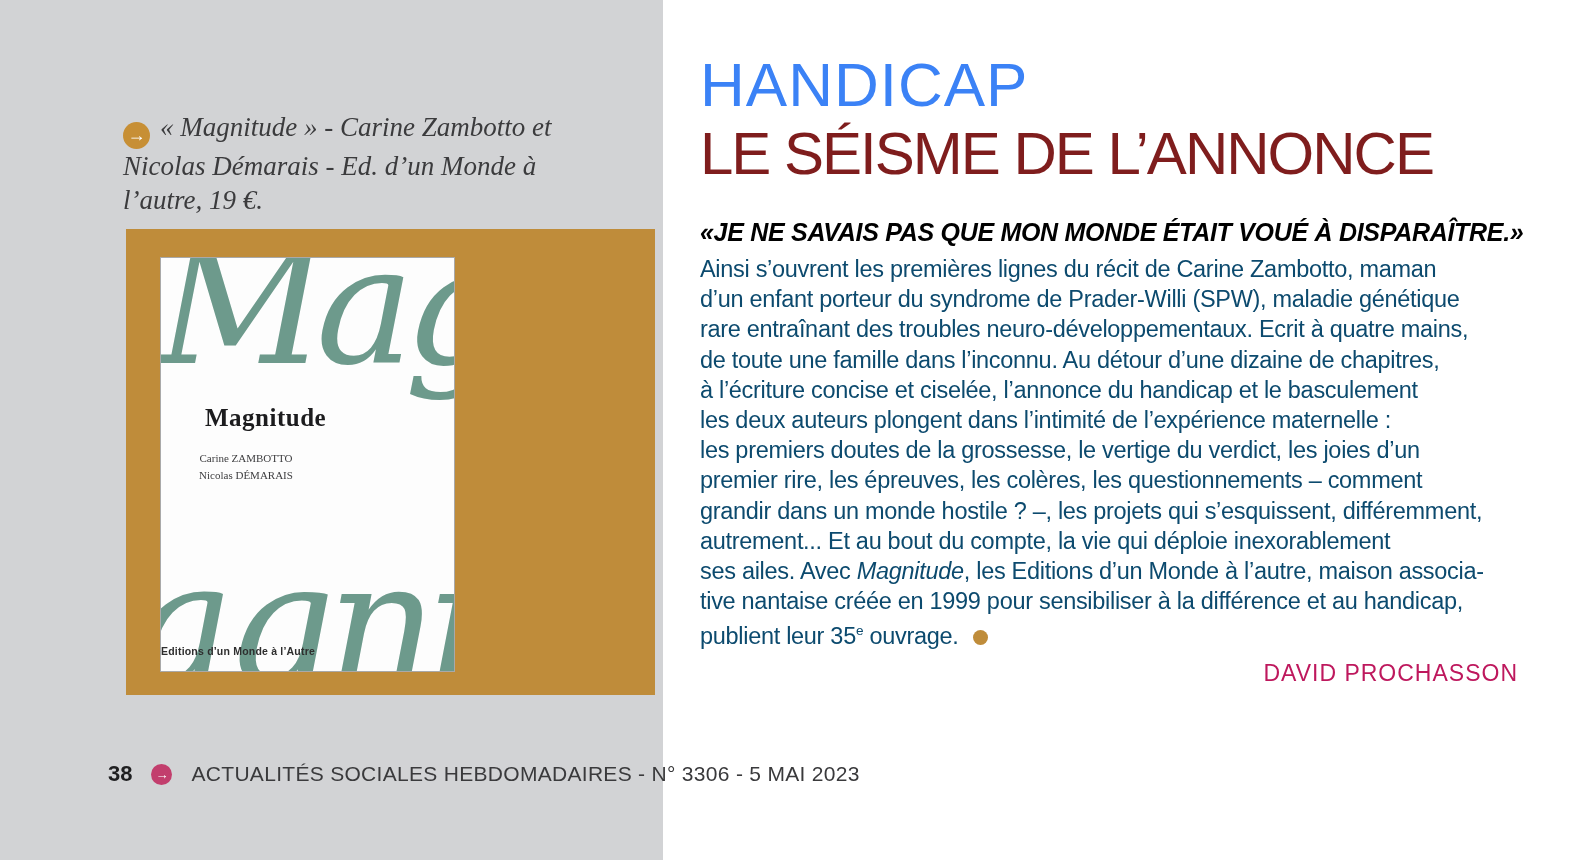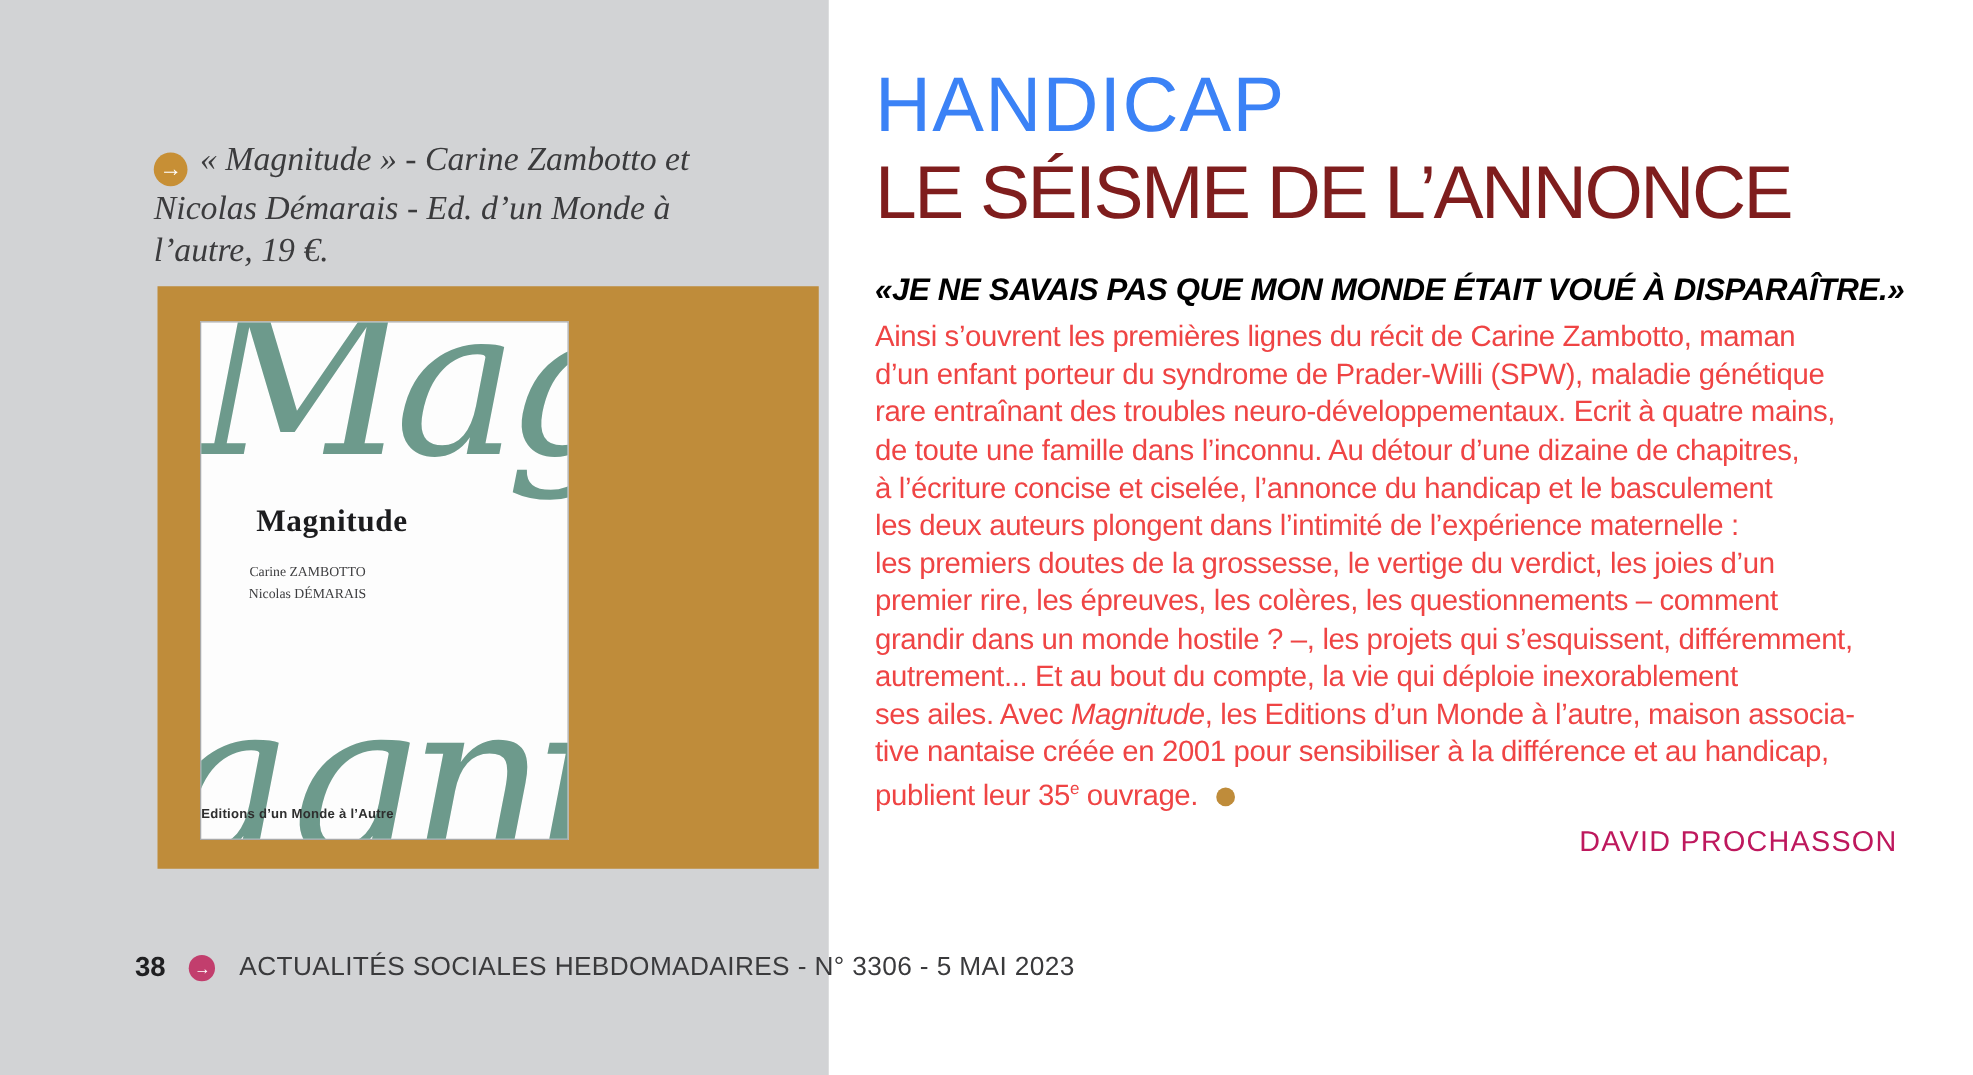--- a/index.html
+++ b/index.html
@@ -70,21 +70,21 @@
     margin:6px 0 8px 0; font-size:60px; line-height:64px; font-weight:normal;
     letter-spacing:-2px; color:#7f1d1d;
   }
   .lede {
     margin:32px 0 0 0; font-size:25px; line-height:28px;
     font-weight:bold; font-style:italic; letter-spacing:-0.3px;
     color:#000000; white-space:nowrap;
   }
   .article-body {
     margin-top:8px; font-size:23.5px; line-height:30.2px;
-    letter-spacing:-0.3px; color:#ef4444;
+    letter-spacing:-0.3px; color:#0c4a6e;
   }
   .body-line { white-space:nowrap; height:30.2px; }
   .body-line em { font-style:italic; }
   .body-line sup { font-size:0.58em; }
   .end-dot {
     display:inline-block; width:15px; height:15px; border-radius:50%;
     background:#bf8c3a; margin-left:8px; vertical-align:-1px;
   }
   .byline {
     margin-top:14px; text-align:right; font-size:23px;
@@ -136,21 +136,21 @@
       <div class="body-line">d’un enfant porteur du syndrome de Prader-Willi (SPW), maladie génétique</div>
       <div class="body-line">rare entraînant des troubles neuro-développementaux. Ecrit à quatre mains,</div>
       <div class="body-line">de toute une famille dans l’inconnu. Au détour d’une dizaine de chapitres,</div>
       <div class="body-line">à l’écriture concise et ciselée, l’annonce du handicap et le basculement</div>
       <div class="body-line">les deux auteurs plongent dans l’intimité de l’expérience maternelle :</div>
       <div class="body-line">les premiers doutes de la grossesse, le vertige du verdict, les joies d’un</div>
       <div class="body-line">premier rire, les épreuves, les colères, les questionnements – comment</div>
       <div class="body-line">grandir dans un monde hostile ? –, les projets qui s’esquissent, différemment,</div>
       <div class="body-line">autrement... Et au bout du compte, la vie qui déploie inexorablement</div>
       <div class="body-line">ses ailes. Avec <em>Magnitude</em>, les Editions d’un Monde à l’autre, maison associa-</div>
-      <div class="body-line">tive nantaise créée en 2001 pour sensibiliser à la différence et au handicap,</div>
+      <div class="body-line">tive nantaise créée en 1999 pour sensibiliser à la différence et au handicap,</div>
       <div class="body-line">publient leur 35<sup>e</sup> ouvrage. <span class="end-dot"></span></div>
     </div>
   <div class="byline">DAVID PROCHASSON</div>
 </div>
 
 <div class="footer">
   <span class="page-num">38</span>
   <span class="footer-arrow">→</span>
   <span class="footer-text">ACTUALITÉS SOCIALES HEBDOMADAIRES - N° 3306 - 5 MAI 2023</span>
 </div>

